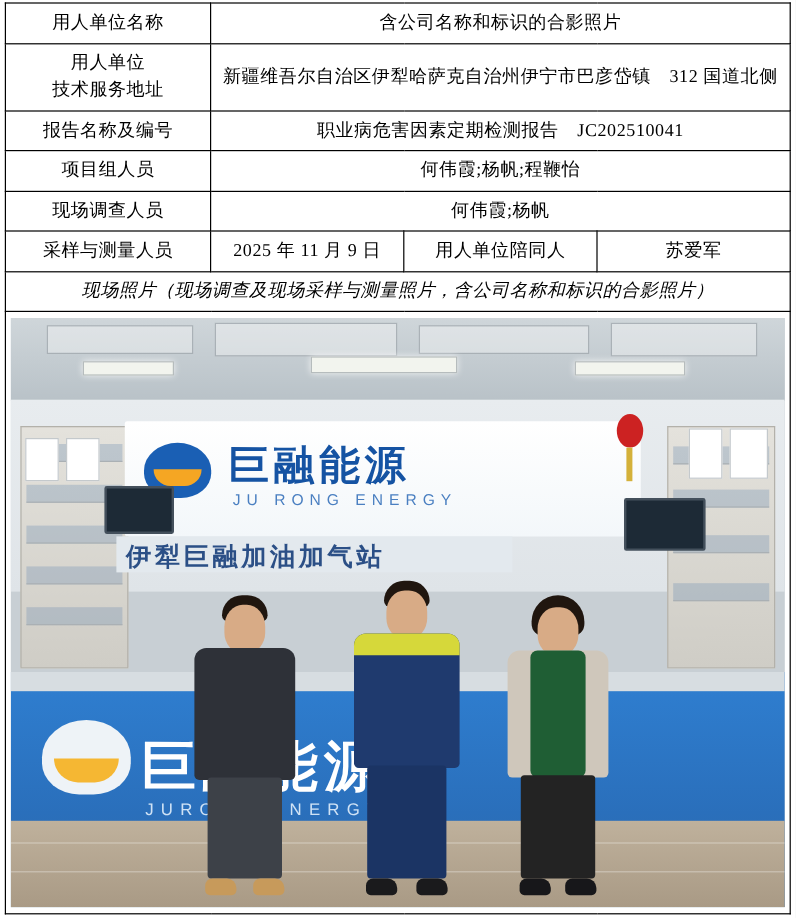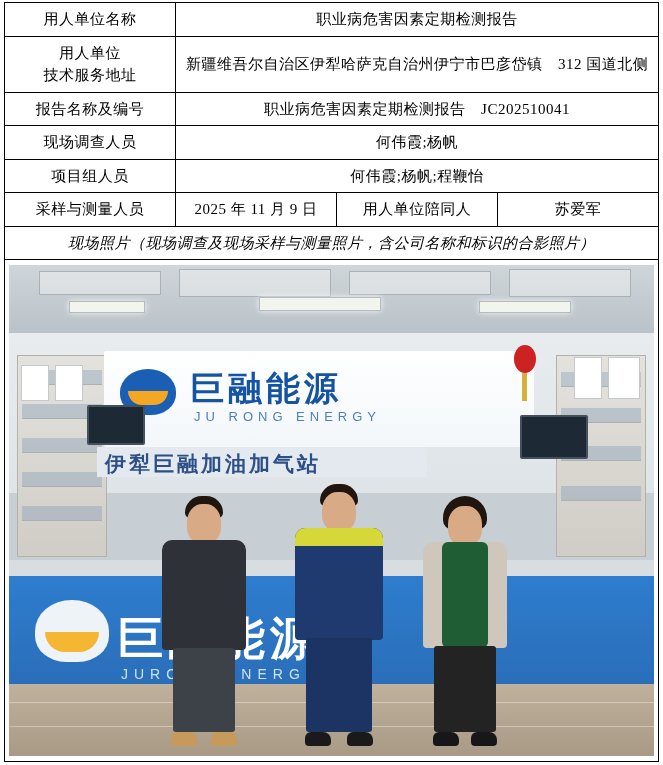--- a/index.html
+++ b/index.html
@@ -272,40 +272,40 @@
   }
 </style>
 </head>
 <body>
 
 <div class="page">
   <table class="report">
     <tbody>
       <tr>
         <td class="label">用人单位名称</td>
-        <td class="value" colspan="3">职业病危害因素定期检测报告</td>
+        <td class="value" colspan="3">含公司名称和标识的合影照片</td>
       </tr>
       <tr>
         <td class="label two-line">
           <div>用人单位</div>
           <div>技术服务地址</div>
         </td>
         <td class="value" colspan="3">新疆维吾尔自治区伊犁哈萨克自治州伊宁市巴彦岱镇　312 国道北侧</td>
       </tr>
       <tr>
         <td class="label">报告名称及编号</td>
         <td class="value" colspan="3">职业病危害因素定期检测报告　JC202510041</td>
       </tr>
       <tr>
+        <td class="label">项目组人员</td>
+        <td class="value" colspan="3">何伟霞;杨帆;程鞭怡</td>
+      </tr>
+      <tr>
         <td class="label">现场调查人员</td>
         <td class="value" colspan="3">何伟霞;杨帆</td>
-      </tr>
-      <tr>
-        <td class="label">项目组人员</td>
-        <td class="value" colspan="3">何伟霞;杨帆;程鞭怡</td>
       </tr>
       <tr>
         <td class="label">采样与测量人员</td>
         <td class="value">2025 年 11 月 9 日</td>
         <td class="value">用人单位陪同人</td>
         <td class="value">苏爱军</td>
       </tr>
       <tr>
         <td class="photo-caption" colspan="4">现场照片（现场调查及现场采样与测量照片，含公司名称和标识的合影照片）</td>
       </tr>

